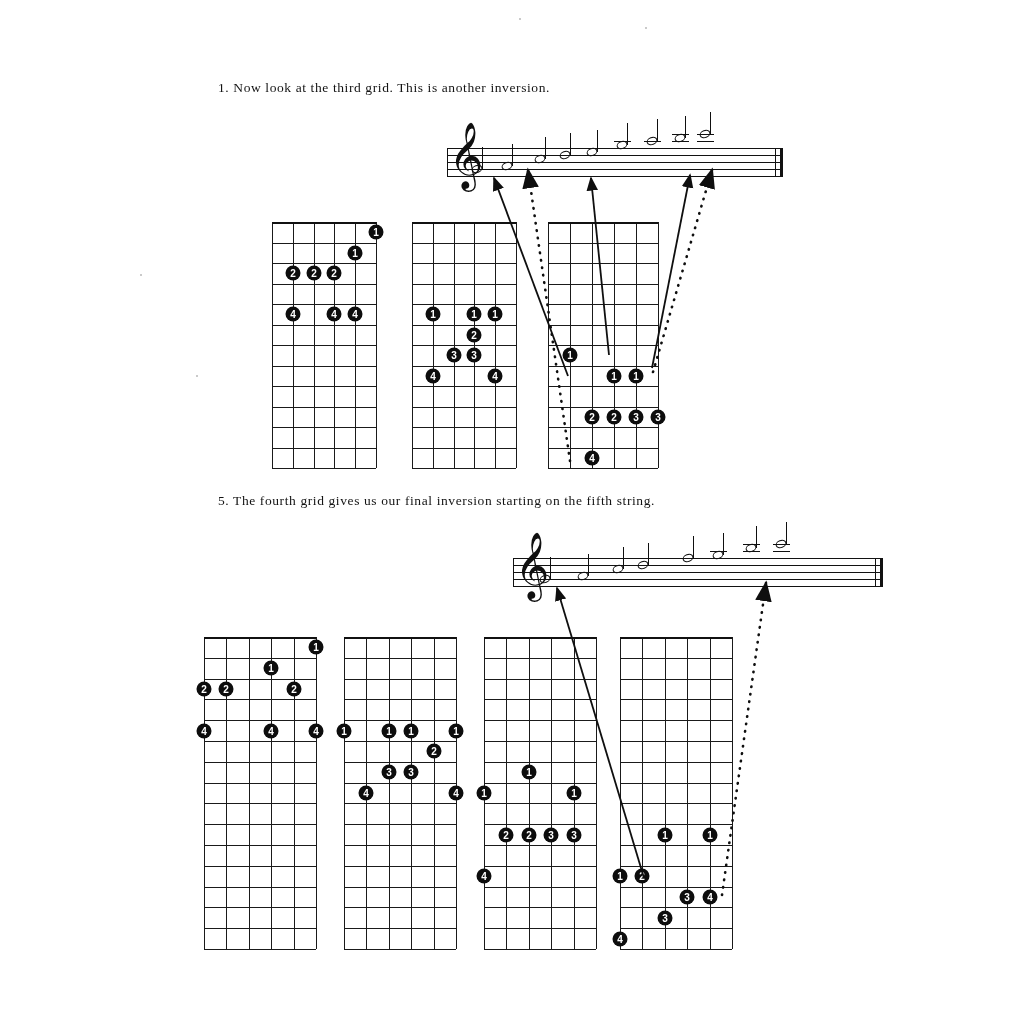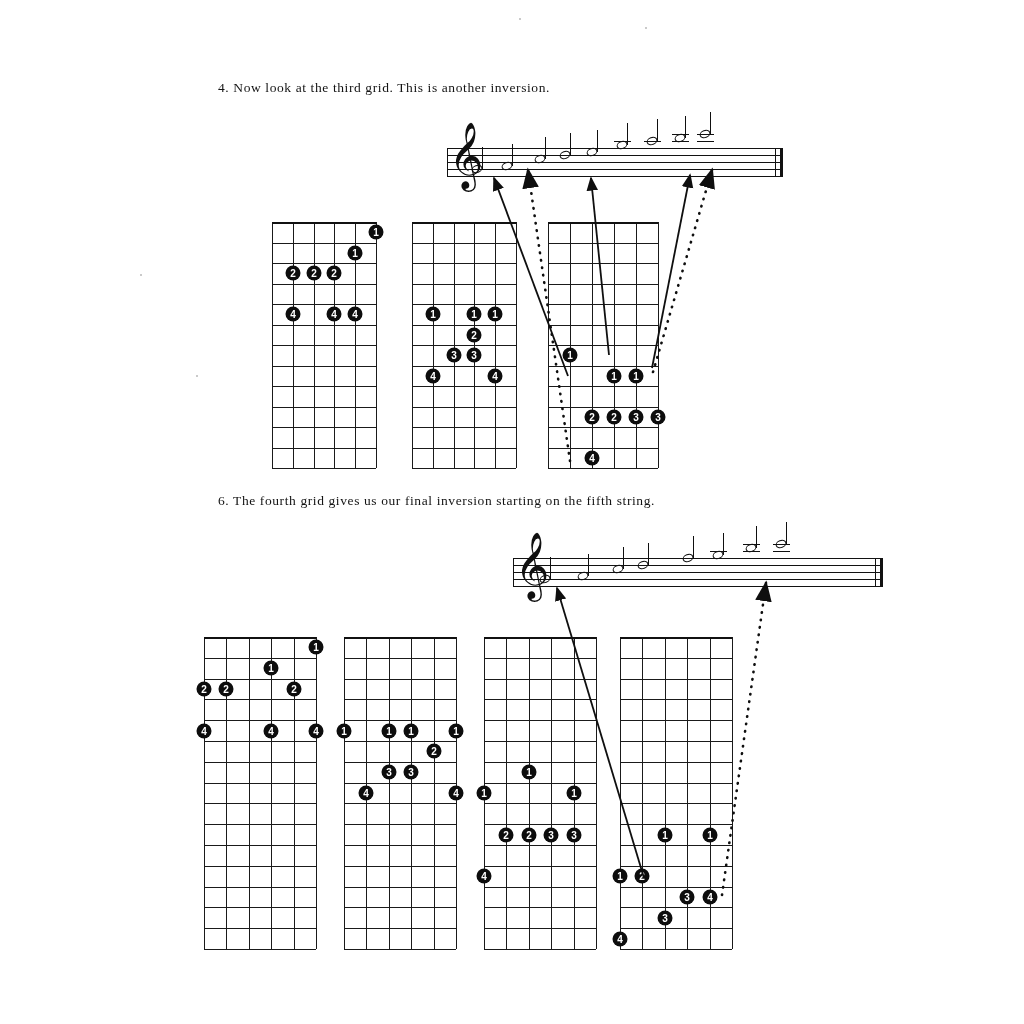--- a/index.html
+++ b/index.html
@@ -112,22 +112,22 @@
     left: 0;
     top: 0;
     overflow: visible;
   }
 </style>
 </head>
 <body>
 
 <div id="page">
 
-  <div class="para" style="left:218px; top:80px;">4.  Now look at the third grid.  This is another inversion.</div>
-  <div class="para" style="left:218px; top:493px;">6.  The fourth grid gives us our final inversion starting on the fifth string.</div>
+  <div class="para" style="left:218px; top:80px;">1.  Now look at the third grid.  This is another inversion.</div>
+  <div class="para" style="left:218px; top:493px;">5.  The fourth grid gives us our final inversion starting on the fifth string.</div>
 
   <div class="speck" style="left:519px; top:18px;"></div>
   <div class="speck" style="left:645px; top:27px;"></div>
   <div class="speck" style="left:140px; top:274px;"></div>
   <div class="speck" style="left:196px; top:375px;"></div>
 
   <div id="render-root">
       <div style="position: absolute; left: 0px; top: 0px; width: 100%; height: 100%;">
         <div class="grid" id="grid-6-1" style="left: 272px; top: 222px; width: 104px; height: 246px;">
           <div class="vline" style="left: 0px;"></div>

